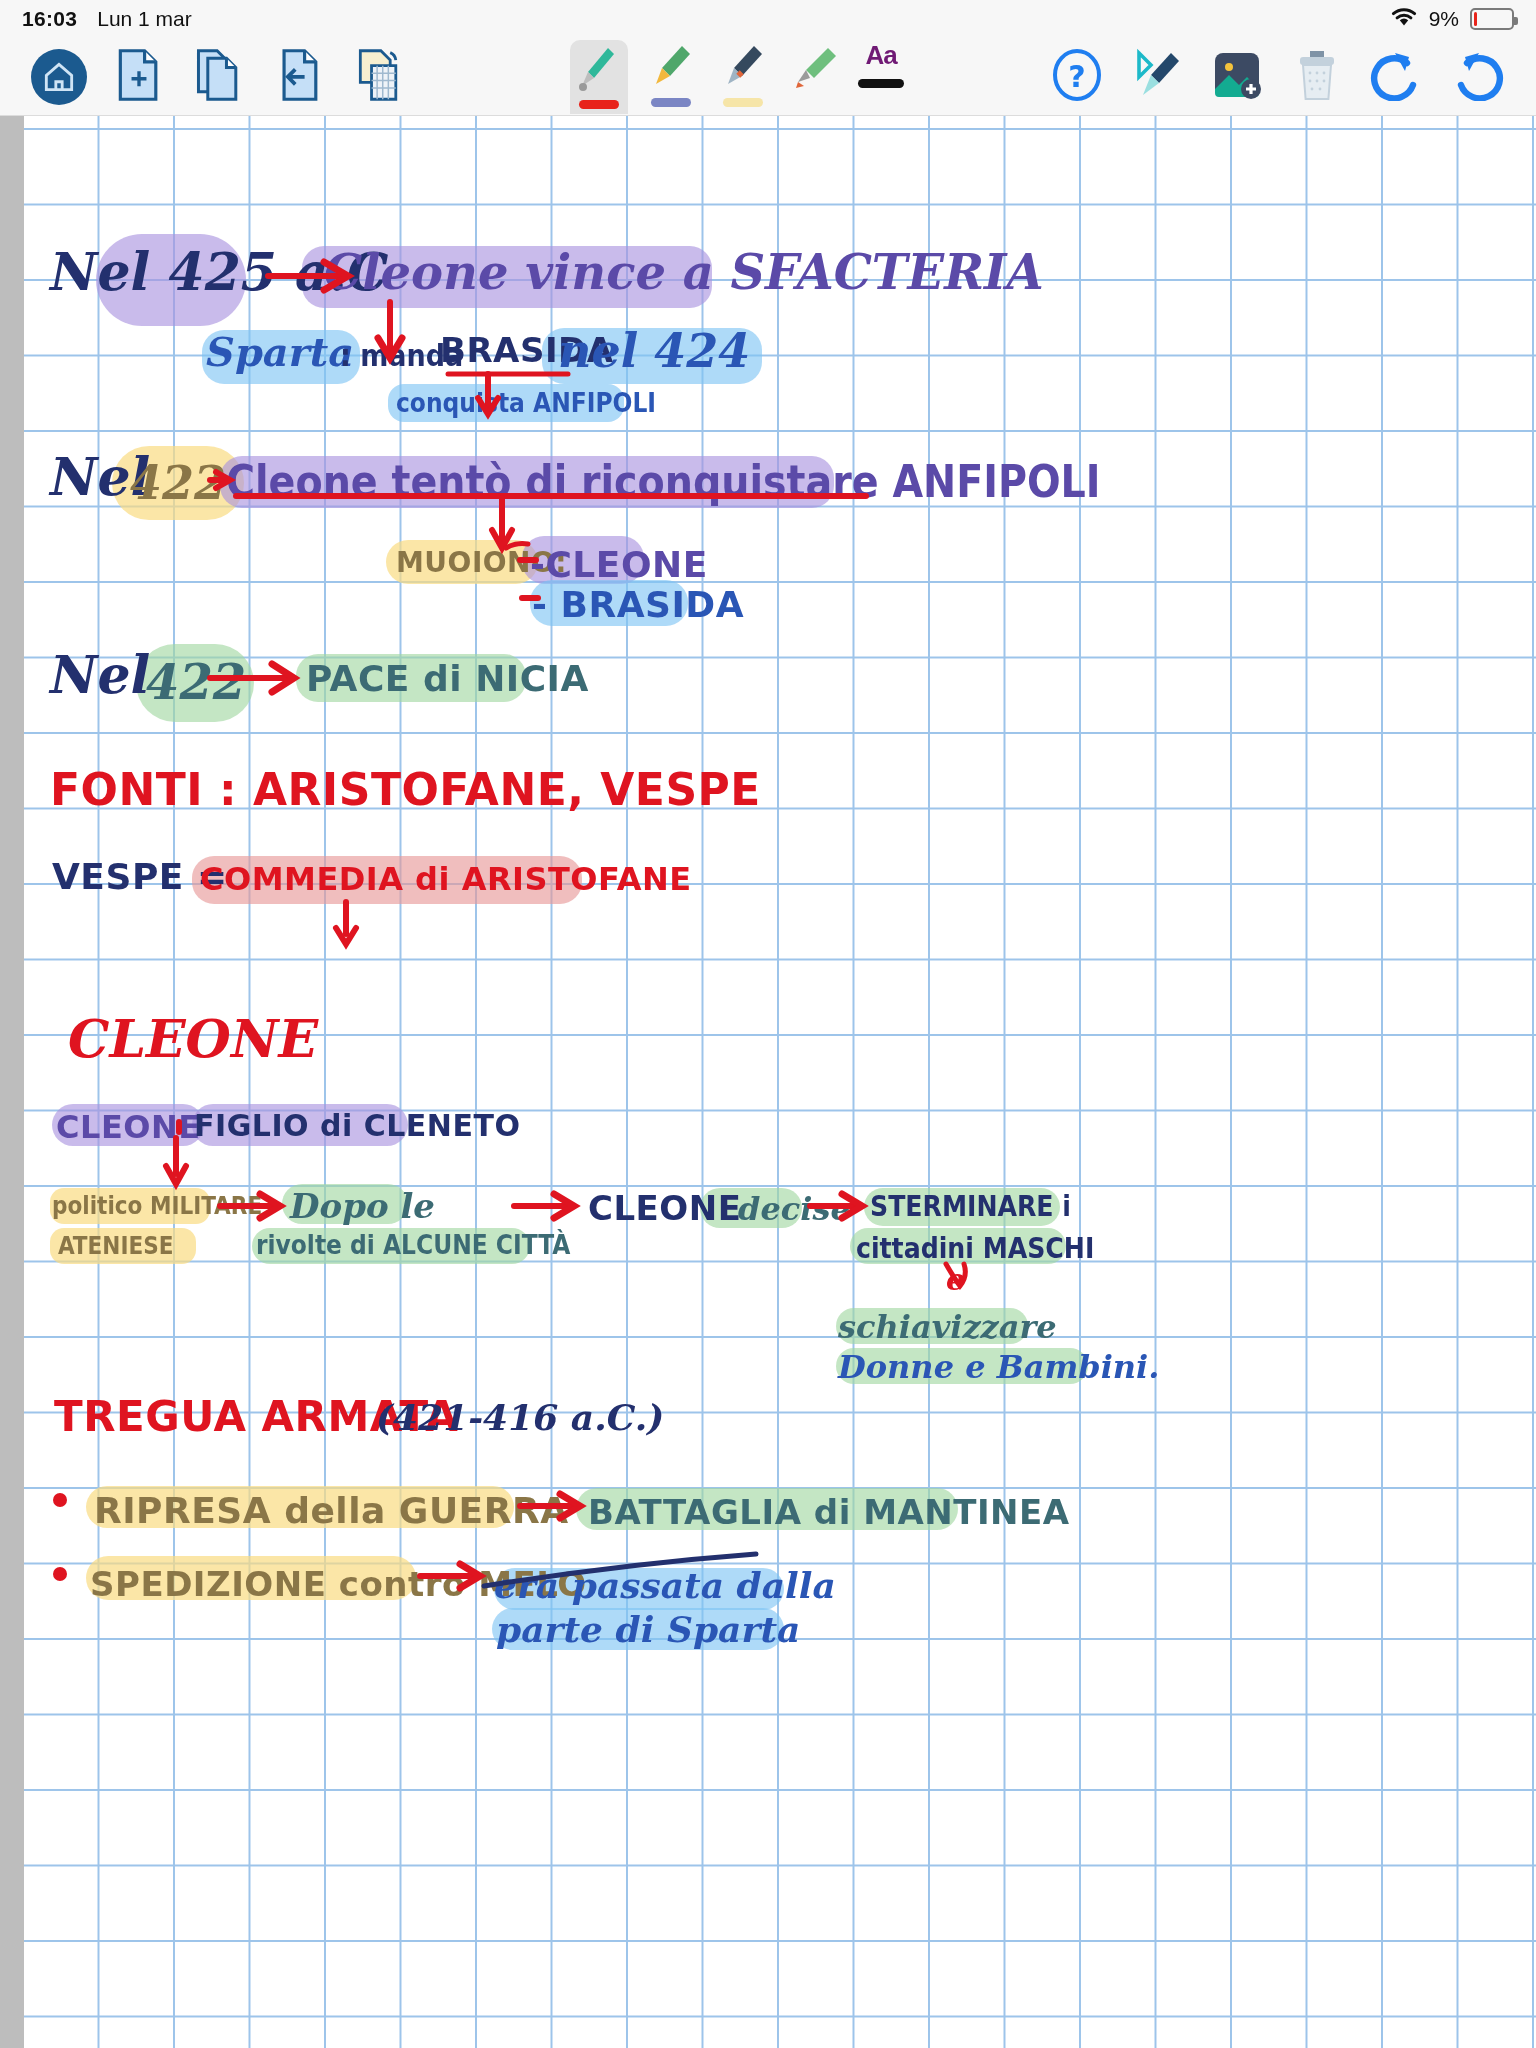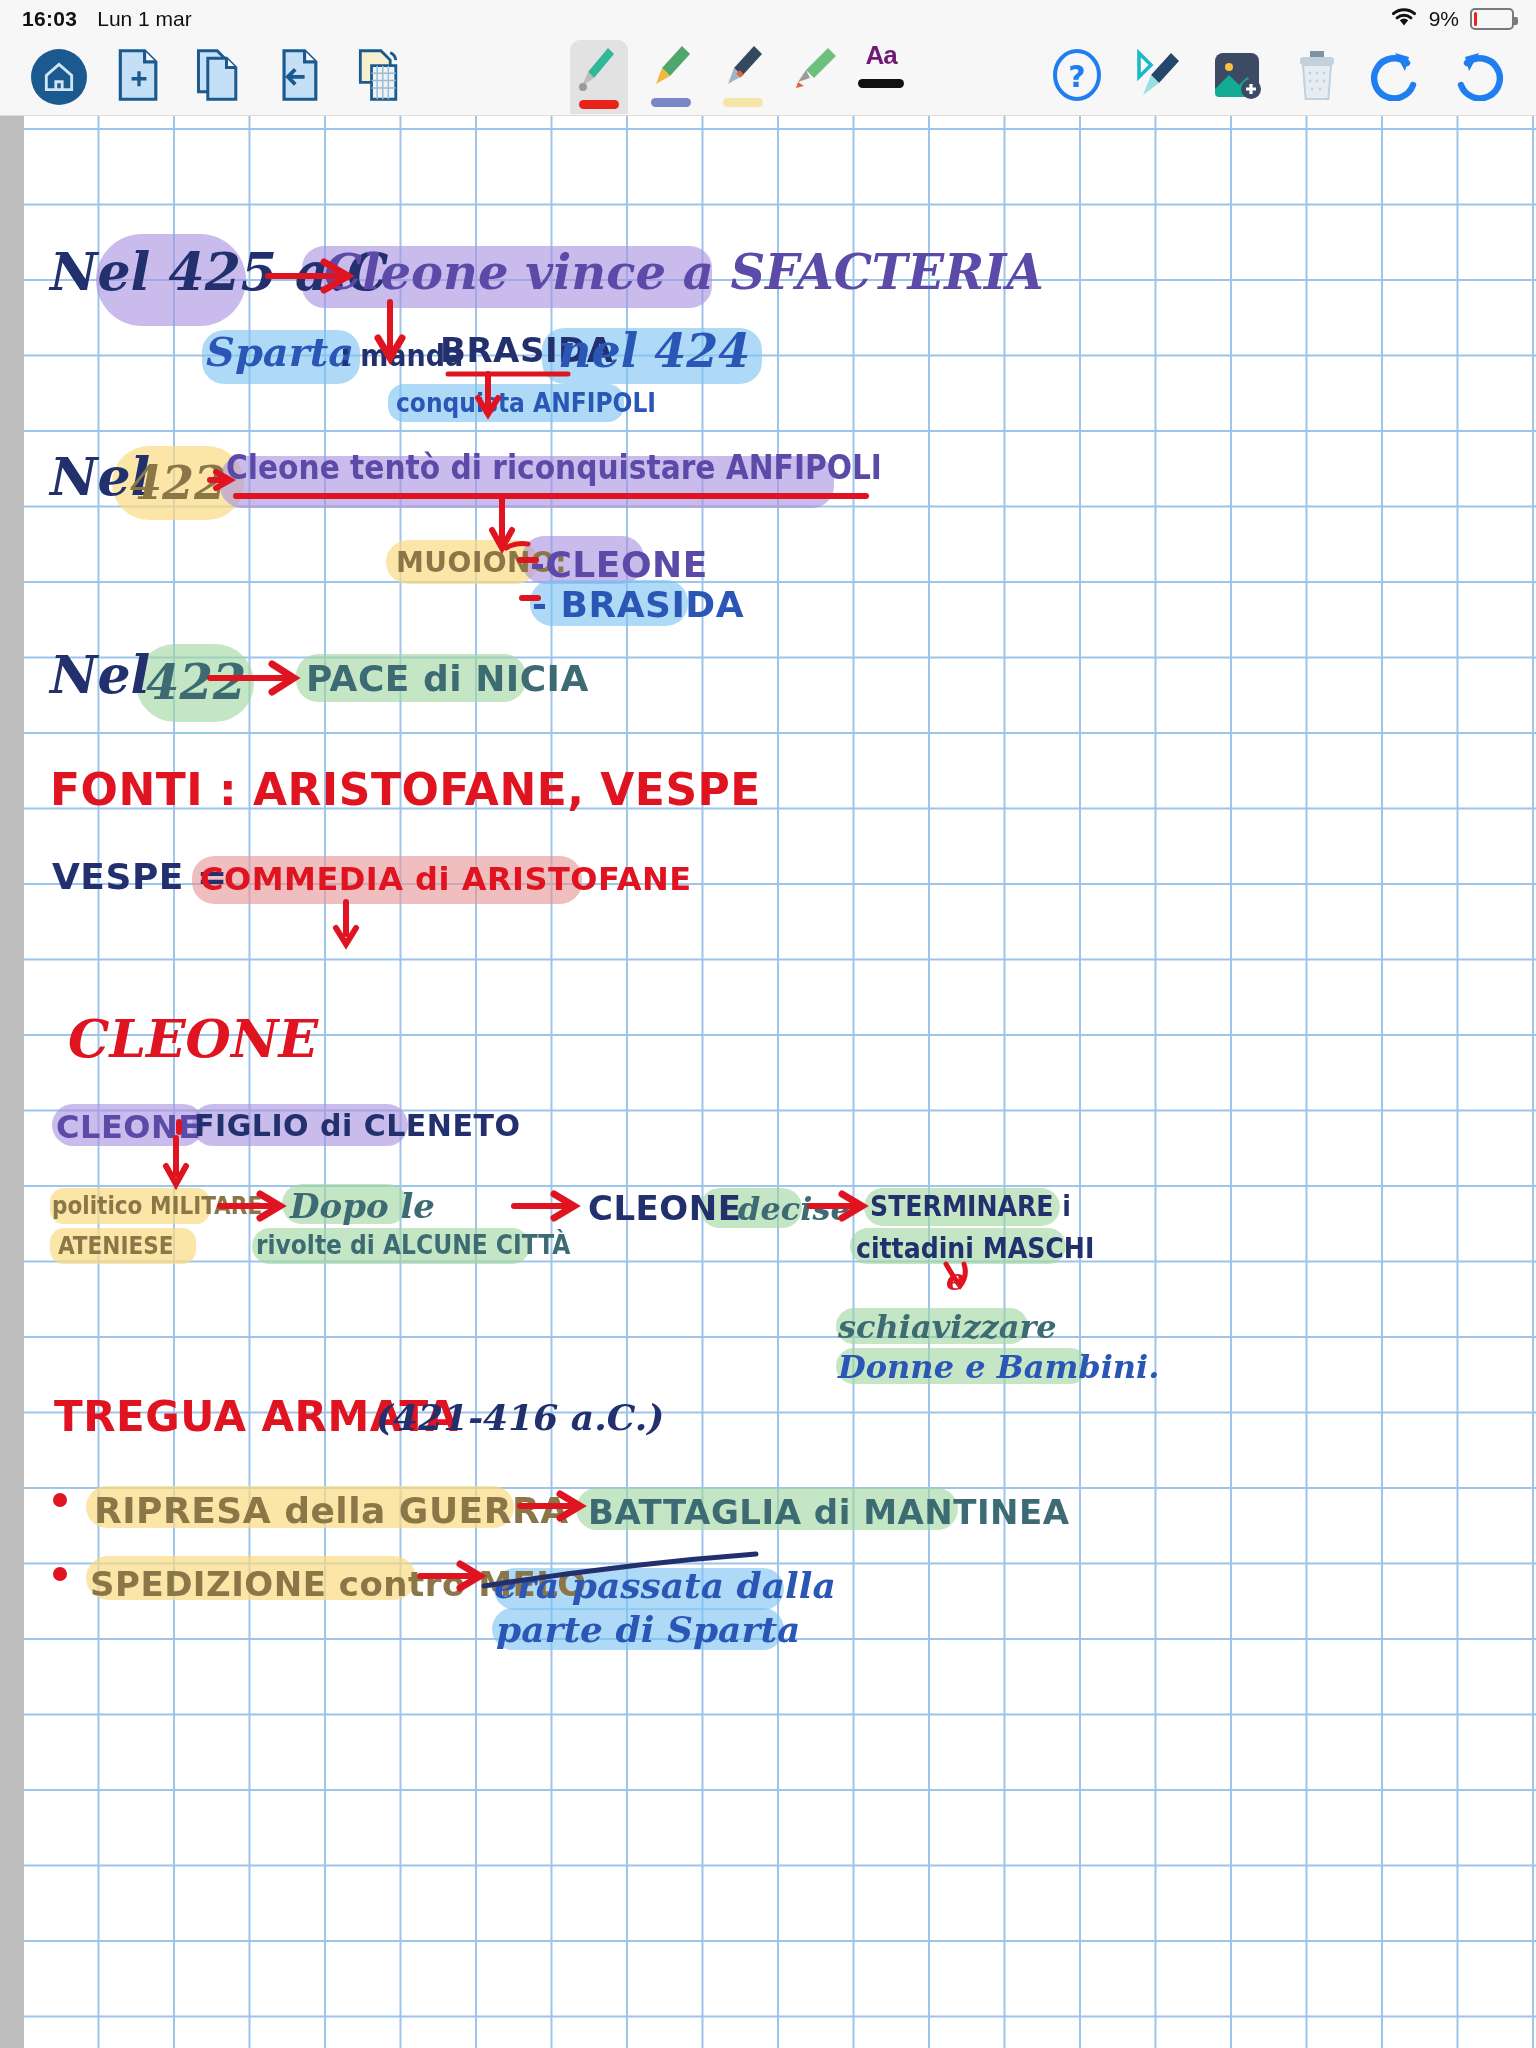--- a/index.html
+++ b/index.html
@@ -405,21 +405,21 @@
 
     <div class="txt hw-cursive ink-blue2" style="left:182px; top:212px; font-size:40px;">Sparta</div>
     <div class="txt hw-cond ink-blue" style="left:316px; top:222px; font-size:30px;">: manda</div>
     <div class="txt hw-print ink-blue" style="left:416px; top:214px; font-size:34px;">BRASIDA</div>
     <div class="txt hw-cursive ink-blue2" style="left:534px; top:208px; font-size:46px;">nel 424</div>
 
     <div class="txt hw-cond ink-blue2" style="left:372px; top:272px; font-size:26px;">conquista ANFIPOLI</div>
 
     <div class="txt hw-cursive ink-blue" style="left:26px; top:330px; font-size:52px;">Nel</div>
     <div class="txt hw-cursive ink-brown" style="left:106px; top:340px; font-size:46px;">422</div>
-    <div class="txt hw-cond ink-purple" style="left:202px; top:332px; font-size:33px;">Cleone tentò di riconquistare ANFIPOLI</div>
+    <div class="txt hw-cond ink-purple" style="left:202px; top:340px; font-size:44px;">Cleone tentò di riconquistare ANFIPOLI</div>
 
     <div class="txt hw-print ink-brown" style="left:372px; top:430px; font-size:28px;">MUOIONO:</div>
     <div class="txt hw-print ink-purple" style="left:506px; top:428px; font-size:36px;">-CLEONE</div>
     <div class="txt hw-print ink-blue2" style="left:508px; top:468px; font-size:36px;">- BRASIDA</div>
 
     <div class="txt hw-cursive ink-blue" style="left:26px; top:528px; font-size:52px;">Nel</div>
     <div class="txt hw-cursive ink-teal" style="left:122px; top:538px; font-size:48px;">422</div>
     <div class="txt hw-print ink-teal" style="left:282px; top:542px; font-size:36px;">PACE di NICIA</div>
 
     <div class="txt hw-print ink-red" style="left:26px; top:648px; font-size:44px;">FONTI : ARISTOFANE, VESPE</div>

